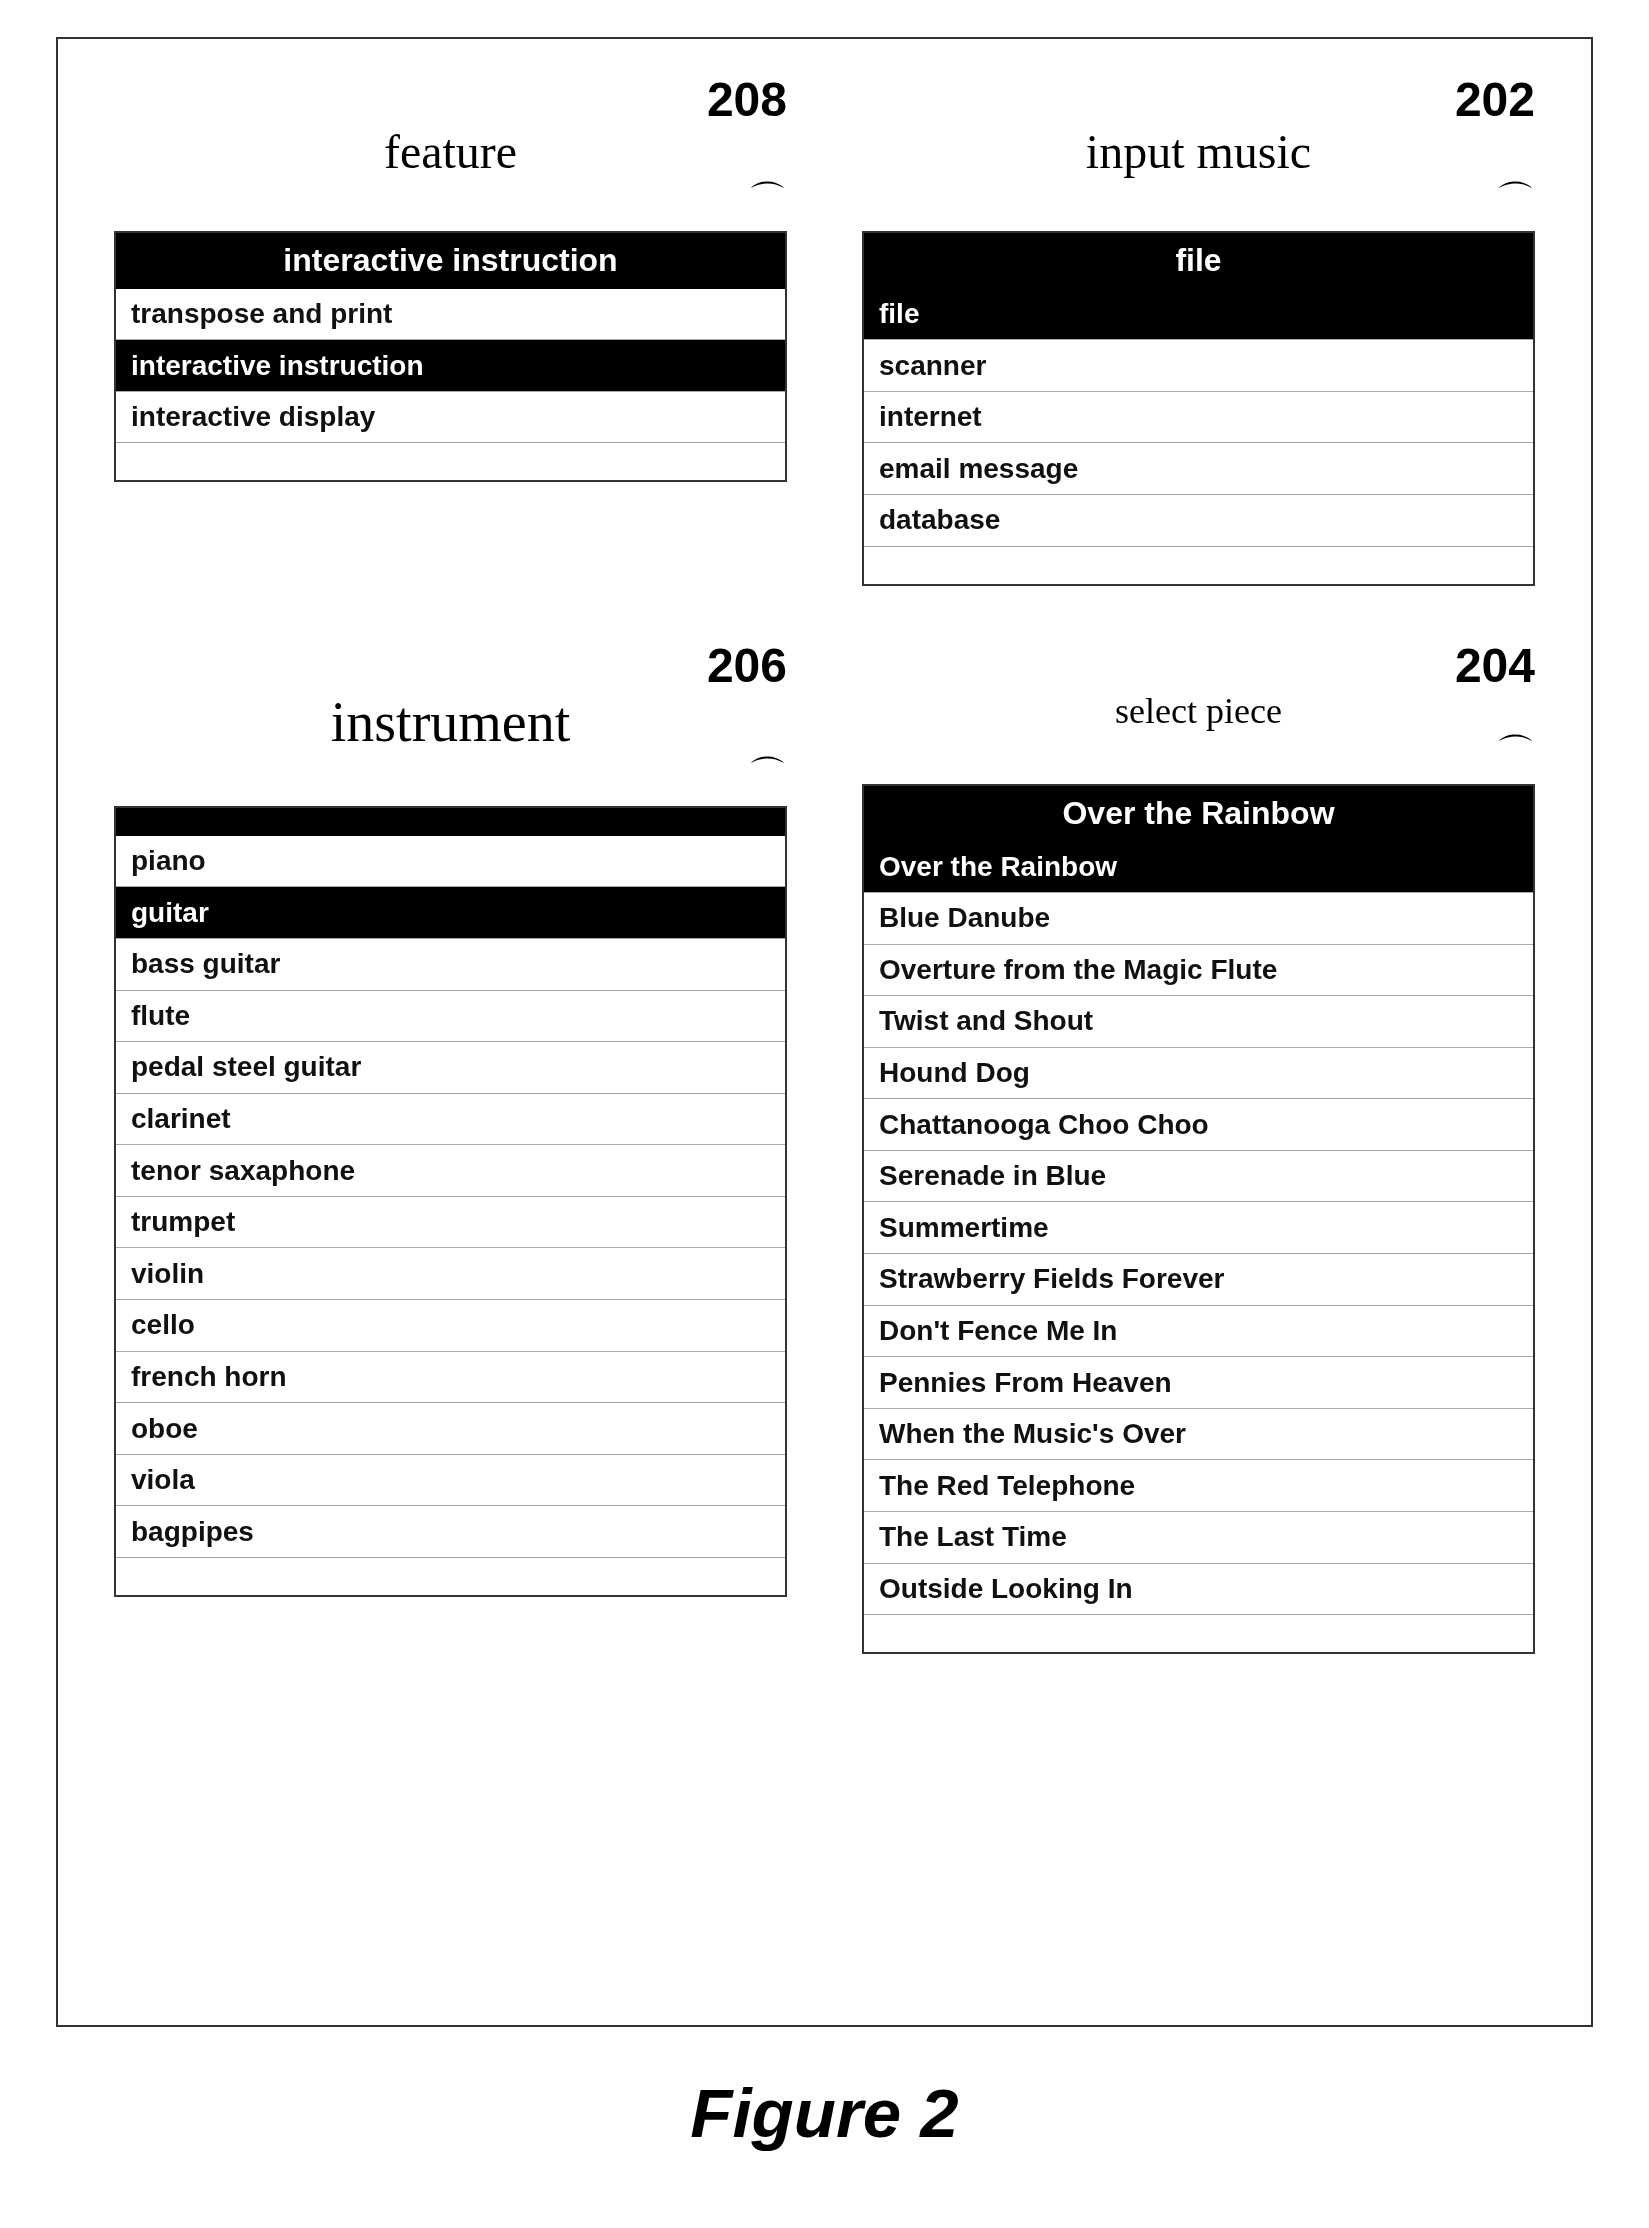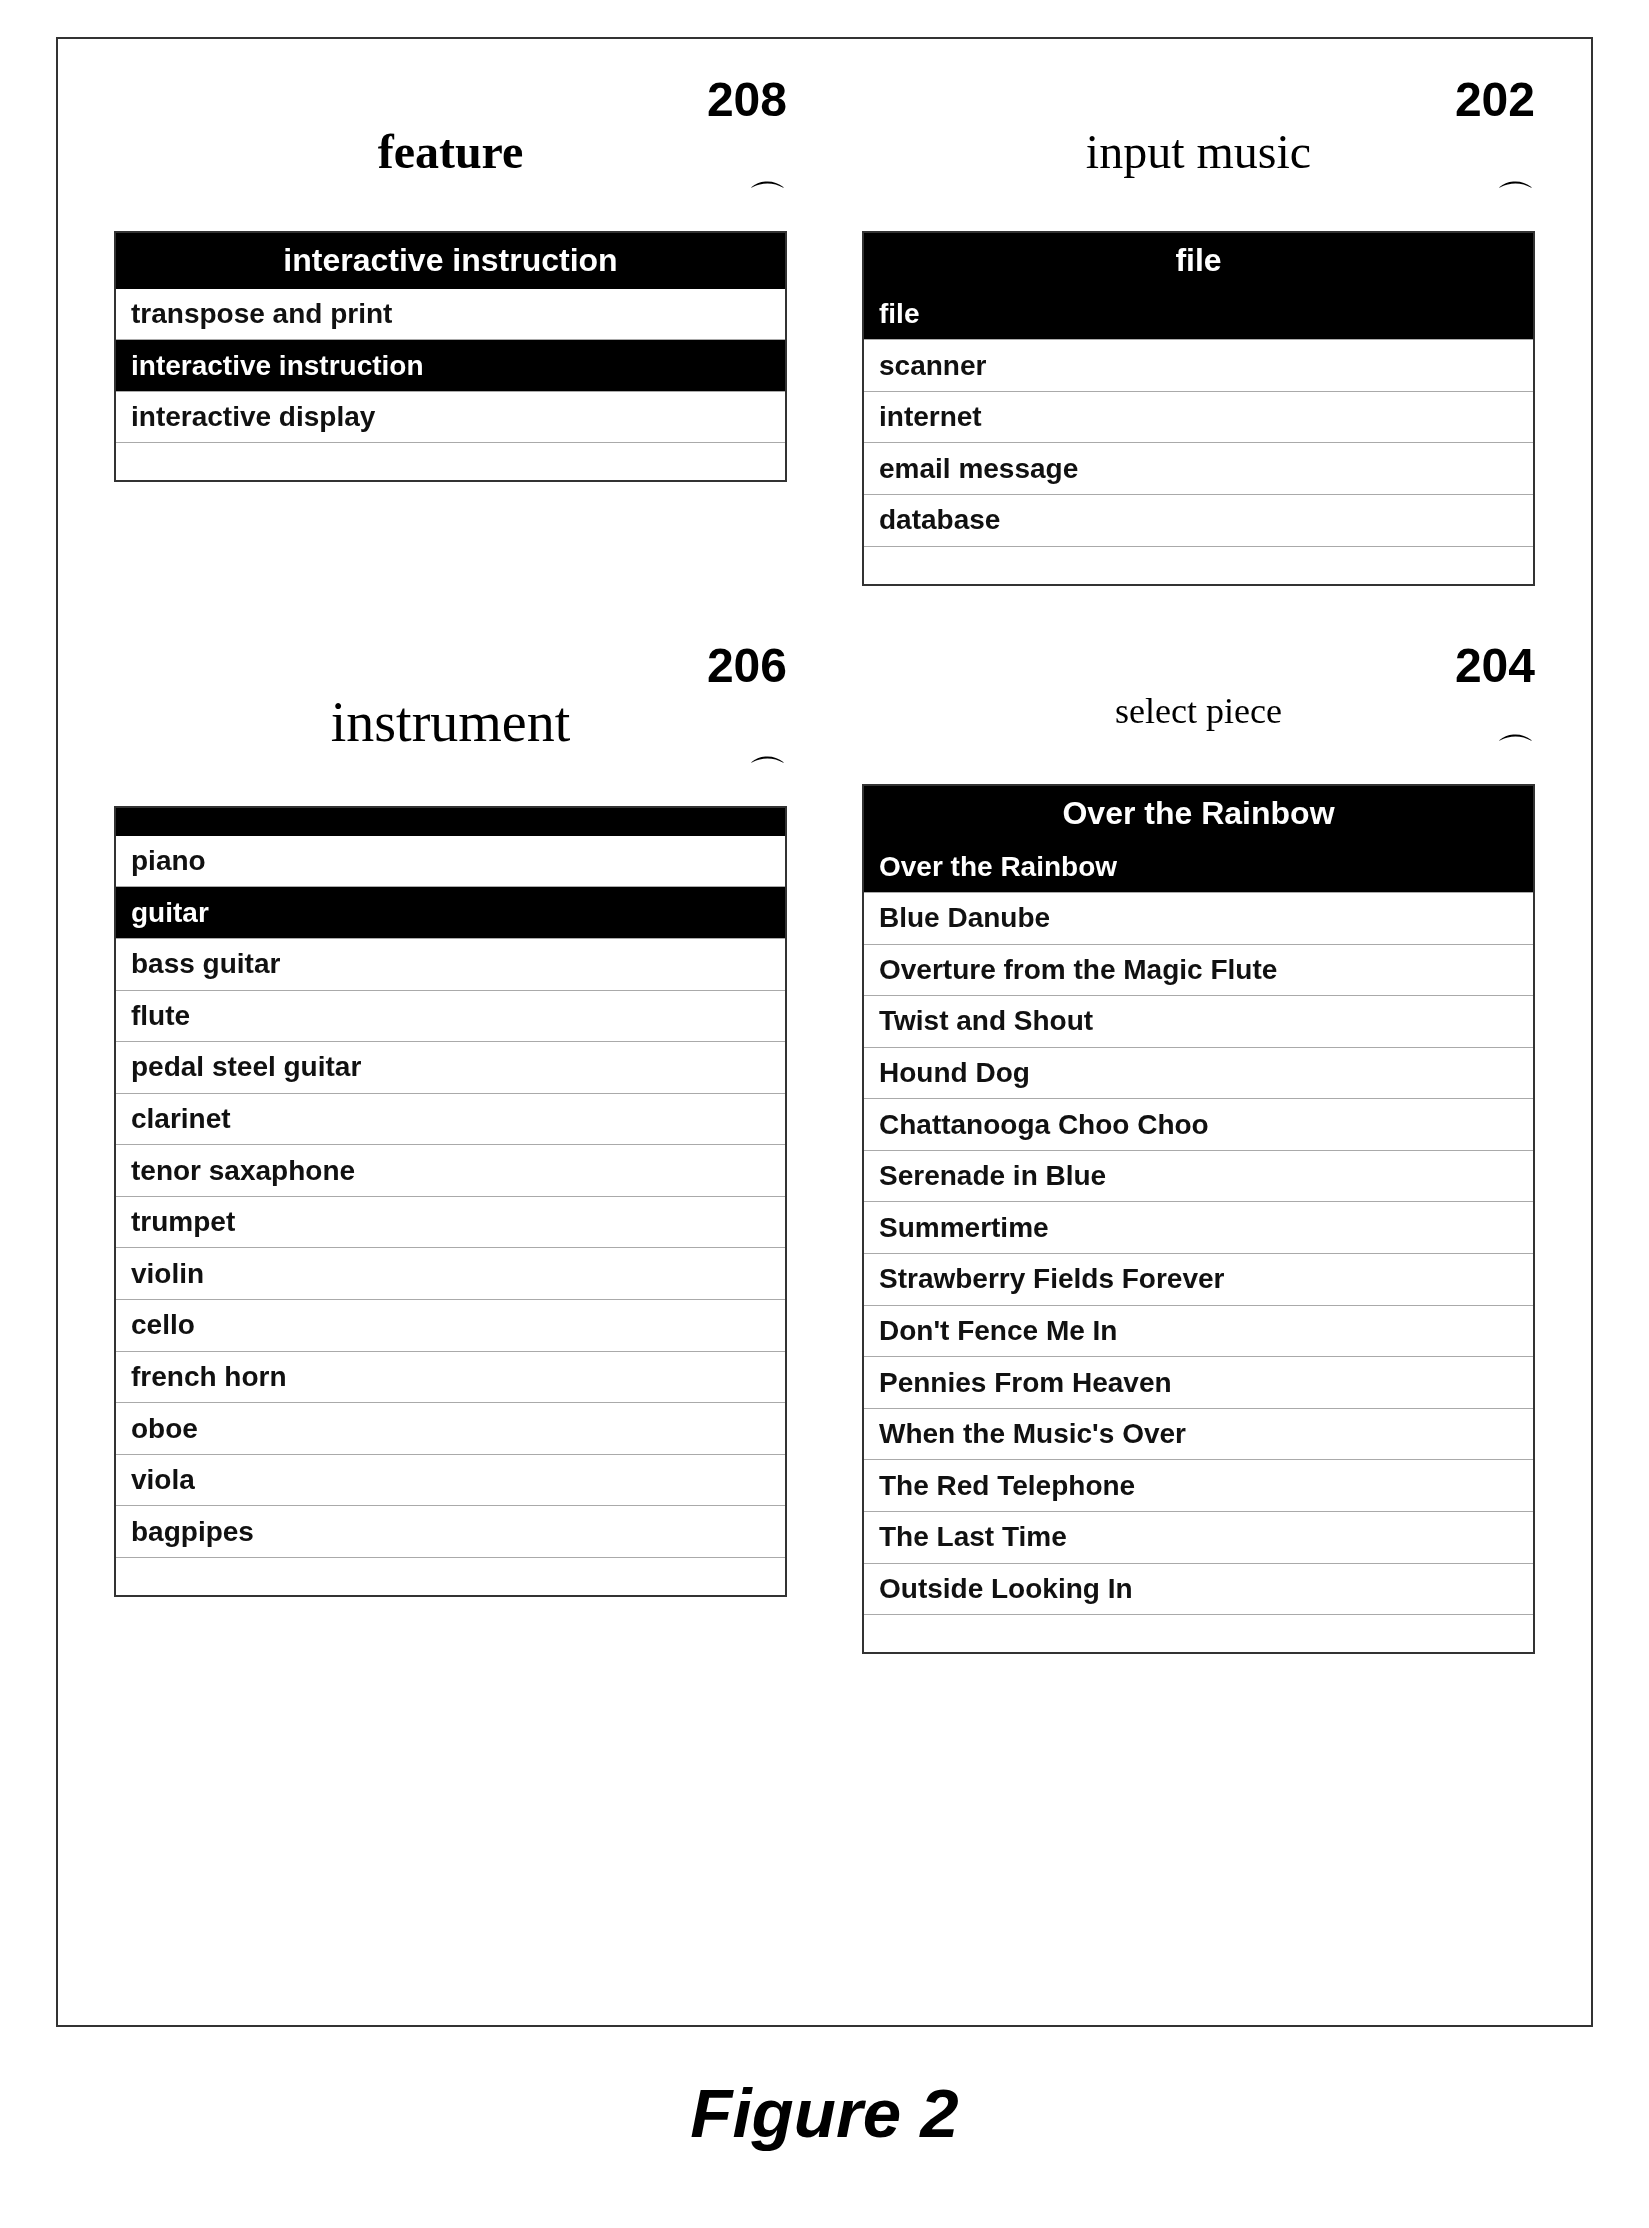--- a/index.html
+++ b/index.html
@@ -125,21 +125,21 @@
 <body>
 
 <div class="outer-border">
   <div class="main-grid">
 
     <div class="panel">
       <div class="title-area">
         <div class="number-row">
           <span class="panel-number">208</span>
         </div>
-        <div style="font-size:48px; font-weight:700; text-align:center; width:100%; font-family:'Times New Roman',serif; margin-bottom:1.9px;">
+        <div style="font-size:48px; font-weight:400; text-align:center; width:100%; font-family:'Times New Roman',serif; margin-bottom:1.9px;">
           <span>feature</span>
         </div>
         <div class="bracket-row">
           <span style="font-size:39px; font-family:serif;">⌒</span>
         </div>
       </div>
       <div class="dropdown-box">
         <div class="dropdown-header">interactive instruction</div>
         <div class="dropdown-item">transpose and print</div>
         <div class="dropdown-item selected">interactive instruction</div>

